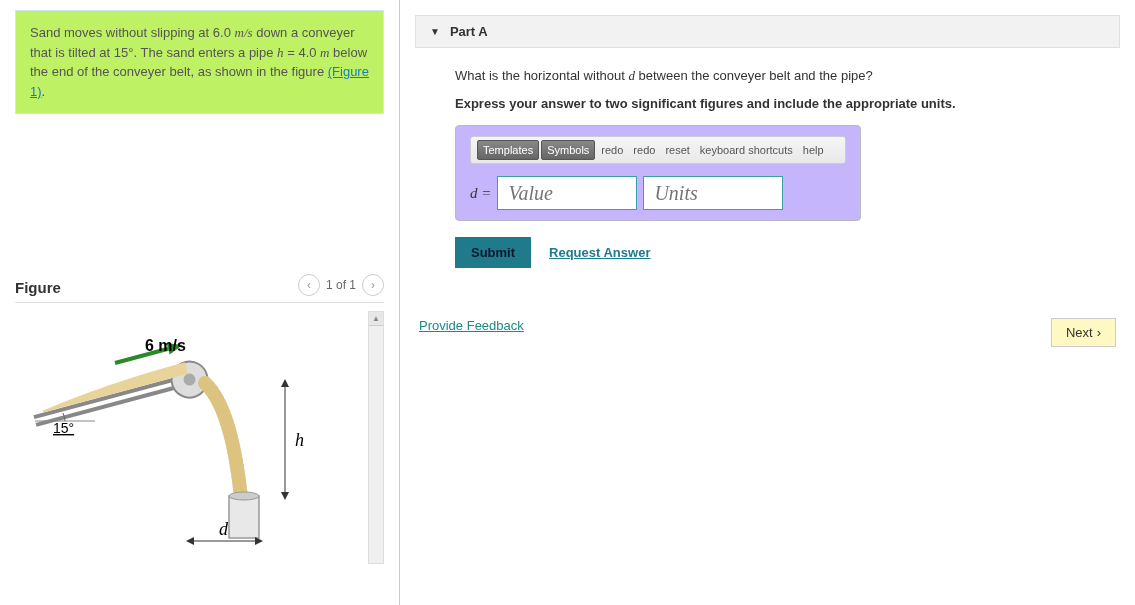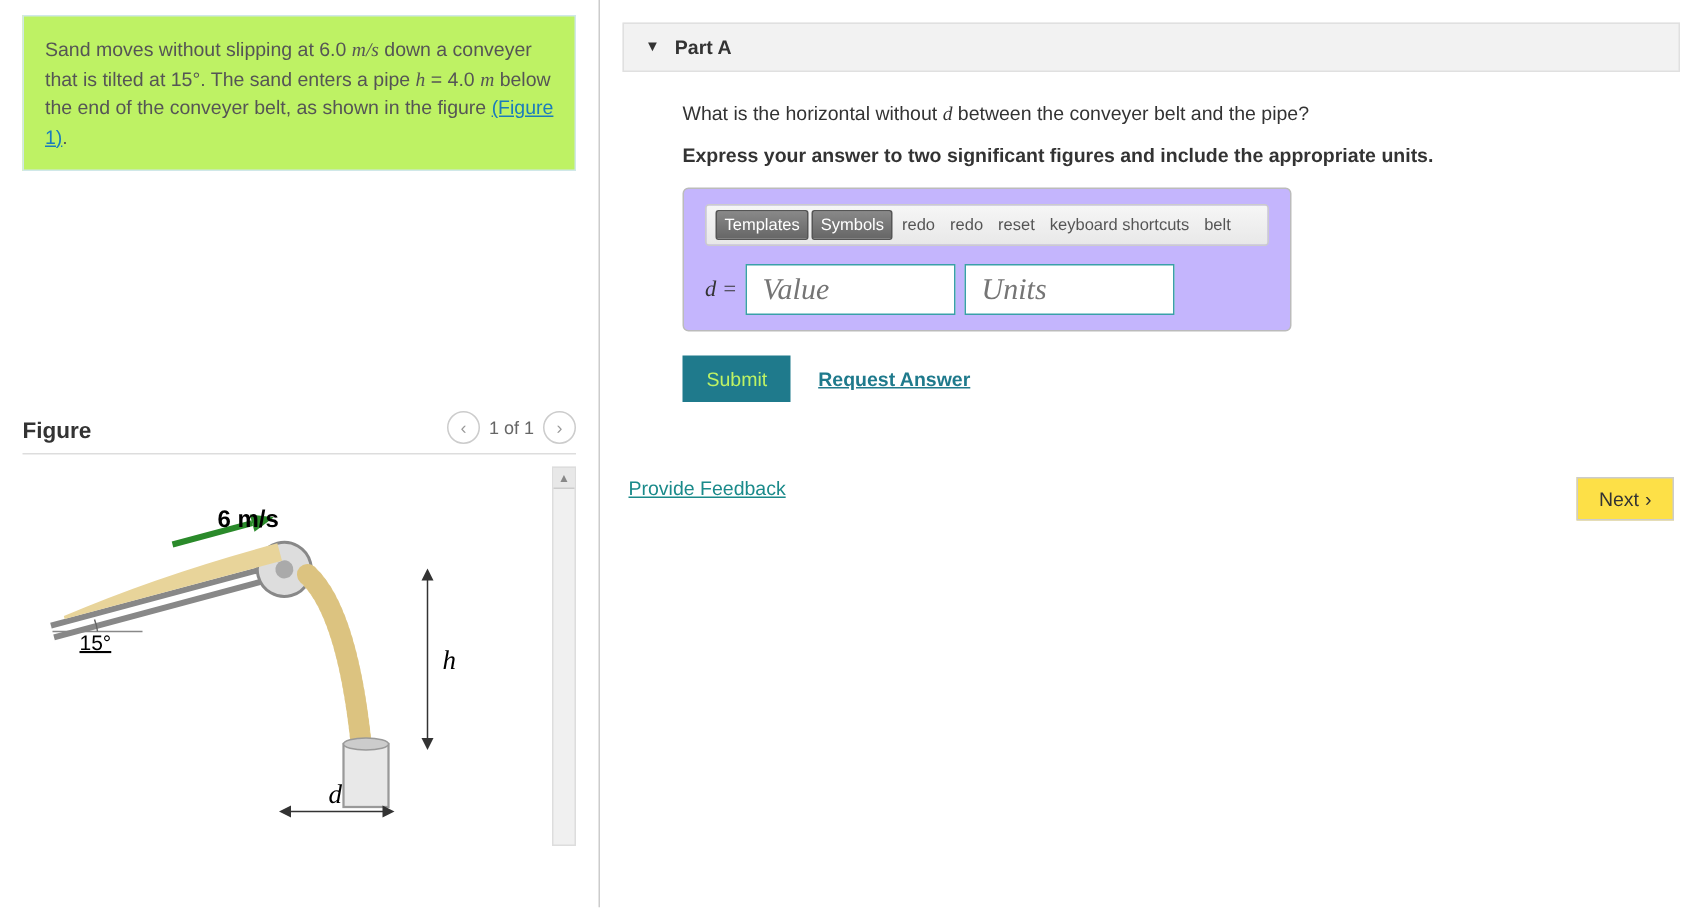--- a/index.html
+++ b/index.html
@@ -29,25 +29,25 @@
     .answer-box { border: 1px solid #bbb; border-radius: 4px; padding: 10px 14px; width: 406px; background: #c4b5fd; }
     .toolbar { background: linear-gradient(#f6f6f6,#e8e8e8); border: 1px solid #ccc; border-radius: 3px; padding: 3px 6px; display: flex; align-items: center; gap: 2px; font-size: 11px; color: #555; margin-bottom: 12px; }
     .tb-btn { background: linear-gradient(#888,#666); color: #fff; border: 1px solid #555; border-radius: 2px; padding: 3px 5px; font-size: 11px; cursor: pointer; }
     .tb-lbl { padding: 2px 4px; cursor: pointer; }
     .input-row { display: flex; align-items: center; gap: 6px; }
     .eq-label { font-style: italic; font-family: "Times New Roman", serif; font-size: 15px; color: #333; }
     .value-input, .units-input { border: 1px solid #3aa0a8; height: 34px; font-family: "Times New Roman", serif; font-style: italic; font-size: 20px; color: #999; padding: 0 10px; outline: none; }
     .value-input { width: 140px; }
     .units-input { width: 140px; }
     .submit-row { margin-top: 16px; display: flex; align-items: center; gap: 18px; }
-    .submit-btn { background: #1f7a8c; color: #bef264; border: none; padding: 8px 16px; font-size: 13px; cursor: pointer; }
+    .submit-btn { background: #1f7a8c; color: #0f172a; border: none; padding: 8px 16px; font-size: 13px; cursor: pointer; font-weight: bold; }
     .request-link { color: #1f7a8c; font-weight: bold; text-decoration: underline; font-size: 13px; cursor: pointer; }
     .feedback-row { display: flex; justify-content: space-between; margin-top: 30px; padding: 0 4px; }
     .feedback-link { color: #1a8a8a; text-decoration: underline; font-size: 13px; cursor: pointer; }
-    .next-btn { background: #fde047; border: 1px solid #ccc; padding: 6px 14px; font-size: 13px; cursor: pointer; color: #333; display:flex; align-items:center; gap:4px; }
+    .next-btn { background: #fef9c3; border: 1px solid #ccc; padding: 6px 14px; font-size: 13px; cursor: pointer; color: #333; display:flex; align-items:center; gap:4px; }
   </style>
 </head>
 <body>
 
 <div class="container">
   <div class="left-panel">
     <div class="problem-box">
       <span>Sand moves without slipping at </span><span>6.0</span> <span class="italic"><span>m/s</span></span><span> down a conveyer that is tilted at </span><span>15°</span><span>. The sand enters a pipe </span><span class="italic">h</span><span> = </span><span>4.0</span> <span class="italic">m</span><span> below the end of the conveyer belt, as shown in the figure </span><span class="link">(Figure 1)</span><span>.</span>
     </div>
 
@@ -121,21 +121,21 @@
       <div class="instruction-text">Express your answer to two significant figures and include the appropriate units.</div>
 
       <div class="answer-box">
         <div class="toolbar">
           <button class="tb-btn">Templates</button>
           <button class="tb-btn">Symbols</button>
           <span class="tb-lbl">redo</span>
           <span class="tb-lbl">redo</span>
           <span class="tb-lbl">reset</span>
           <span class="tb-lbl">keyboard shortcuts</span>
-          <span class="tb-lbl">belt</span>
+          <span class="tb-lbl">help</span>
         </div>
         <div class="input-row">
           <span class="eq-label">d = </span>
           <input class="value-input" placeholder="Value" style="">
           <input class="units-input" placeholder="Units" style="">
         </div>
       </div>
 
       <div class="submit-row">
         <button class="submit-btn">Submit</button>

